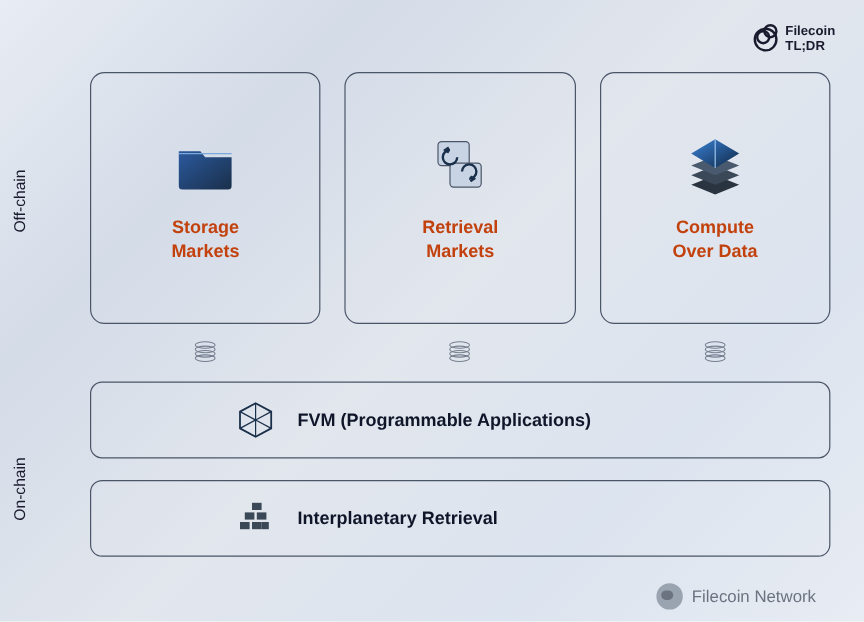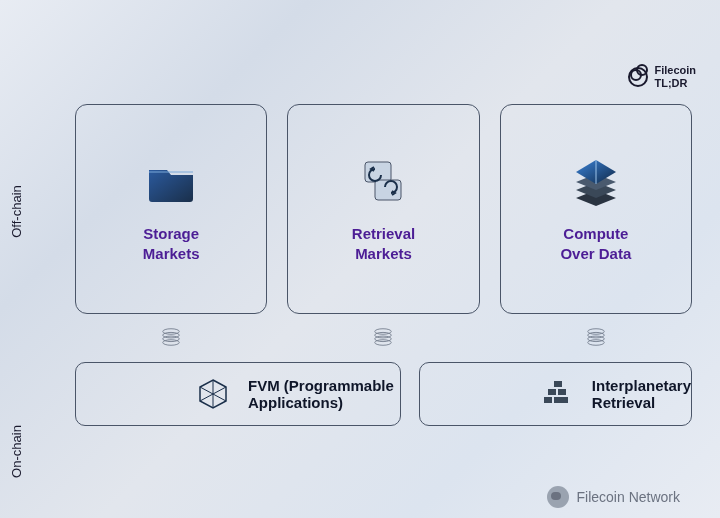--- a/index.html
+++ b/index.html
@@ -9,21 +9,20 @@
     font-family: -apple-system, BlinkMacSystemFont, "Segoe UI", Arial, sans-serif;
     background: linear-gradient(135deg, #e8ecf3 0%, #d4dce8 25%, #e2e6ed 50%, #dce4ef 75%, #e8ecf3 100%);
     position: relative;
     overflow: hidden;
   }
   .canvas {
     position: absolute;
     inset: 0;
     border-radius: 4px;
     overflow: hidden;
-    margin-top: 44px;
   }
   .logo {
     position: absolute;
     top: 20px;
     right: 24px;
     display: flex;
     align-items: center;
     gap: 6px;
     color: #1a1a2e;
   }
@@ -74,21 +73,21 @@
     background: rgba(255,255,255,0.02);
   }
   .card-icon {
     width: 56px; height: 56px;
     display: flex; align-items: center; justify-content: center;
   }
   .card-label {
     font-size: 15px;
     font-weight: 600;
     text-align: center;
-    color: #4c1d95;
+    color: #c2410c;
     line-height: 1.35;
     white-space: pre-line;
   }
   .connectors {
     position: absolute;
     top: 278px;
     left: 75px;
     right: 28px;
     height: 30px;
     display: flex;
@@ -103,21 +102,21 @@
   .coil {
     width: 22px; height: 22px;
     opacity: 0.7;
   }
   .wide-cards {
     position: absolute;
     left: 75px;
     right: 28px;
     top: 318px;
     display: flex;
-    flex-direction: row;
+    flex-direction: column;
     gap: 18px;
   }
   .wide-card {
     height: 64px;
     border: 1px solid #4a5568;
     border-radius: 10px;
     display: flex;
     align-items: center;
     gap: 18px;
     padding-left: 120px;

